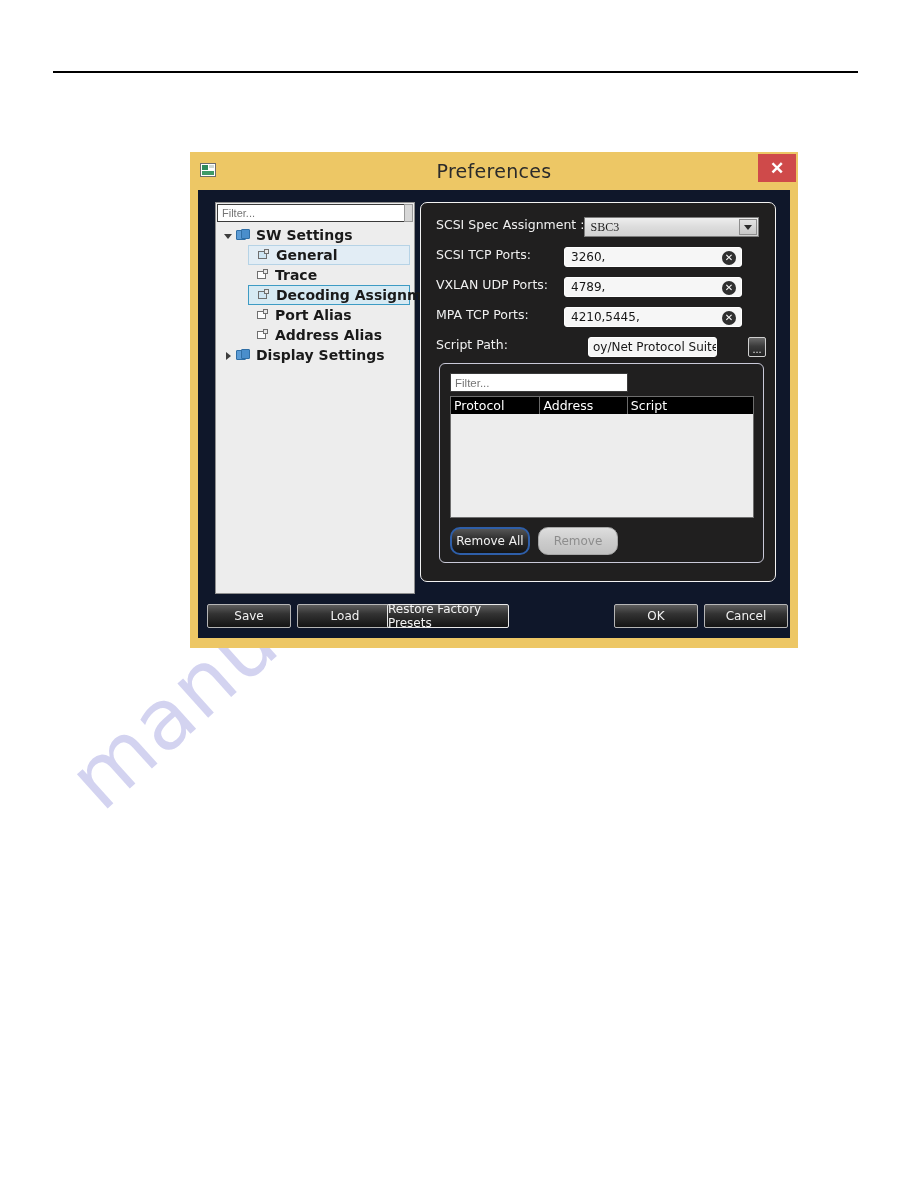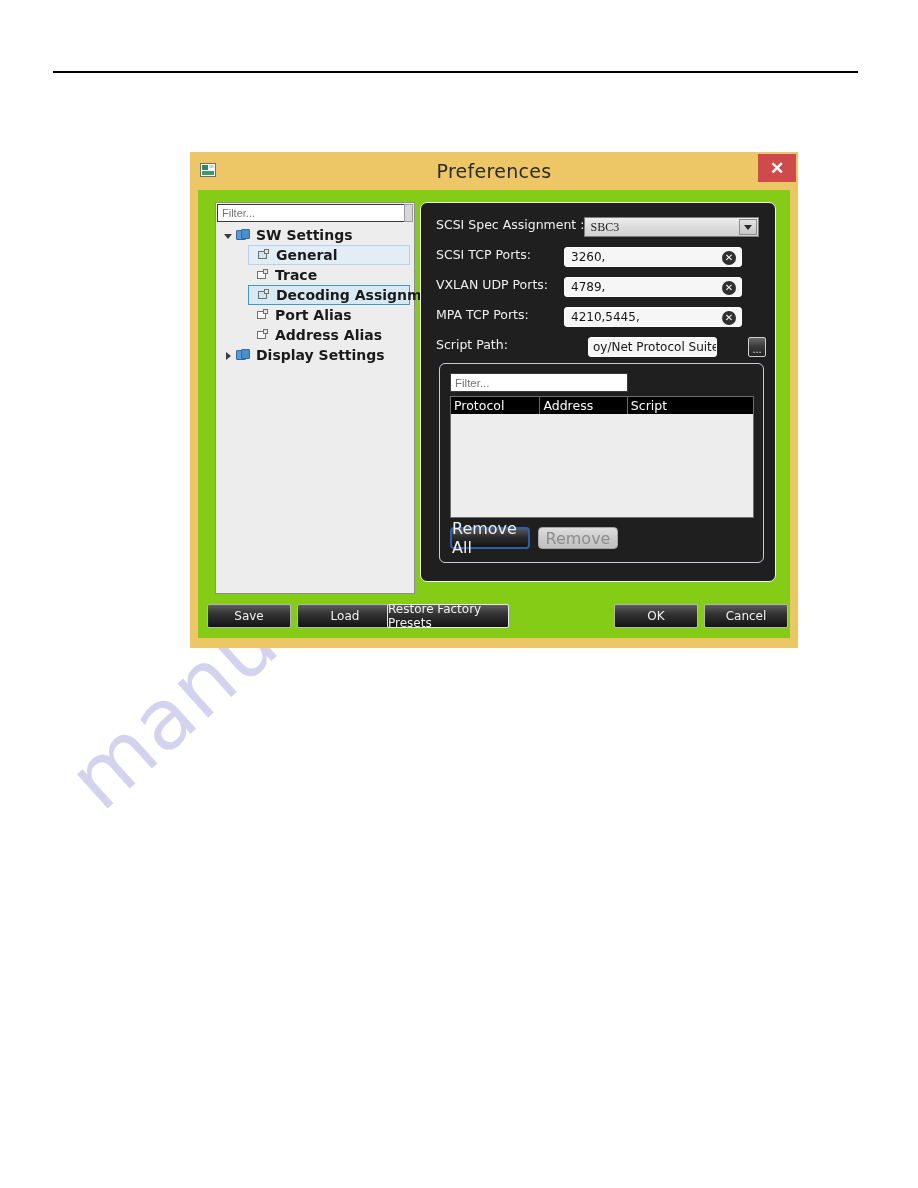--- a/index.html
+++ b/index.html
@@ -119,21 +119,21 @@
     font-family: "Liberation Sans", sans-serif;
   }
 
   
   #dialog-body {
     position: absolute;
     left: 8px;
     top: 38px;
     width: 592px;
     height: 448px;
-    background: #84cc16;
+    background: #0f172a;
     box-sizing: border-box;
   }
 
   
   #tree-panel {
     position: absolute;
     left: 17px;
     top: 12px;
     width: 200px;
     height: 392px;
@@ -469,29 +469,29 @@
   .th.c0 { width: 90px; }
   .th.c1 { width: 88px; }
   .th.c2 { width: 126px; border-right: none; }
   #assign-tbody {
     height: 103px;
     background: #ededed;
   }
 
   .sm-btn {
     position: absolute;
-    height: 22px;
-    font-size: 16px;
+    height: 28px;
+    font-size: 12px;
     font-family: "DejaVu Sans", sans-serif;
     display: flex;
     align-items: center;
     justify-content: center;
     box-sizing: border-box;
     cursor: pointer;
-    border-radius: 4px;
+    border-radius: 10px;
   }
   #remove-all-button {
     left: 10px;
     top: 163px;
     width: 80px;
     background: linear-gradient(to bottom, #555555 0%, #2c2c2c 45%, #141414 100%);
     color: #f0f0f0;
     border: 2px solid #2e5ea8;
   }
   #remove-button {

